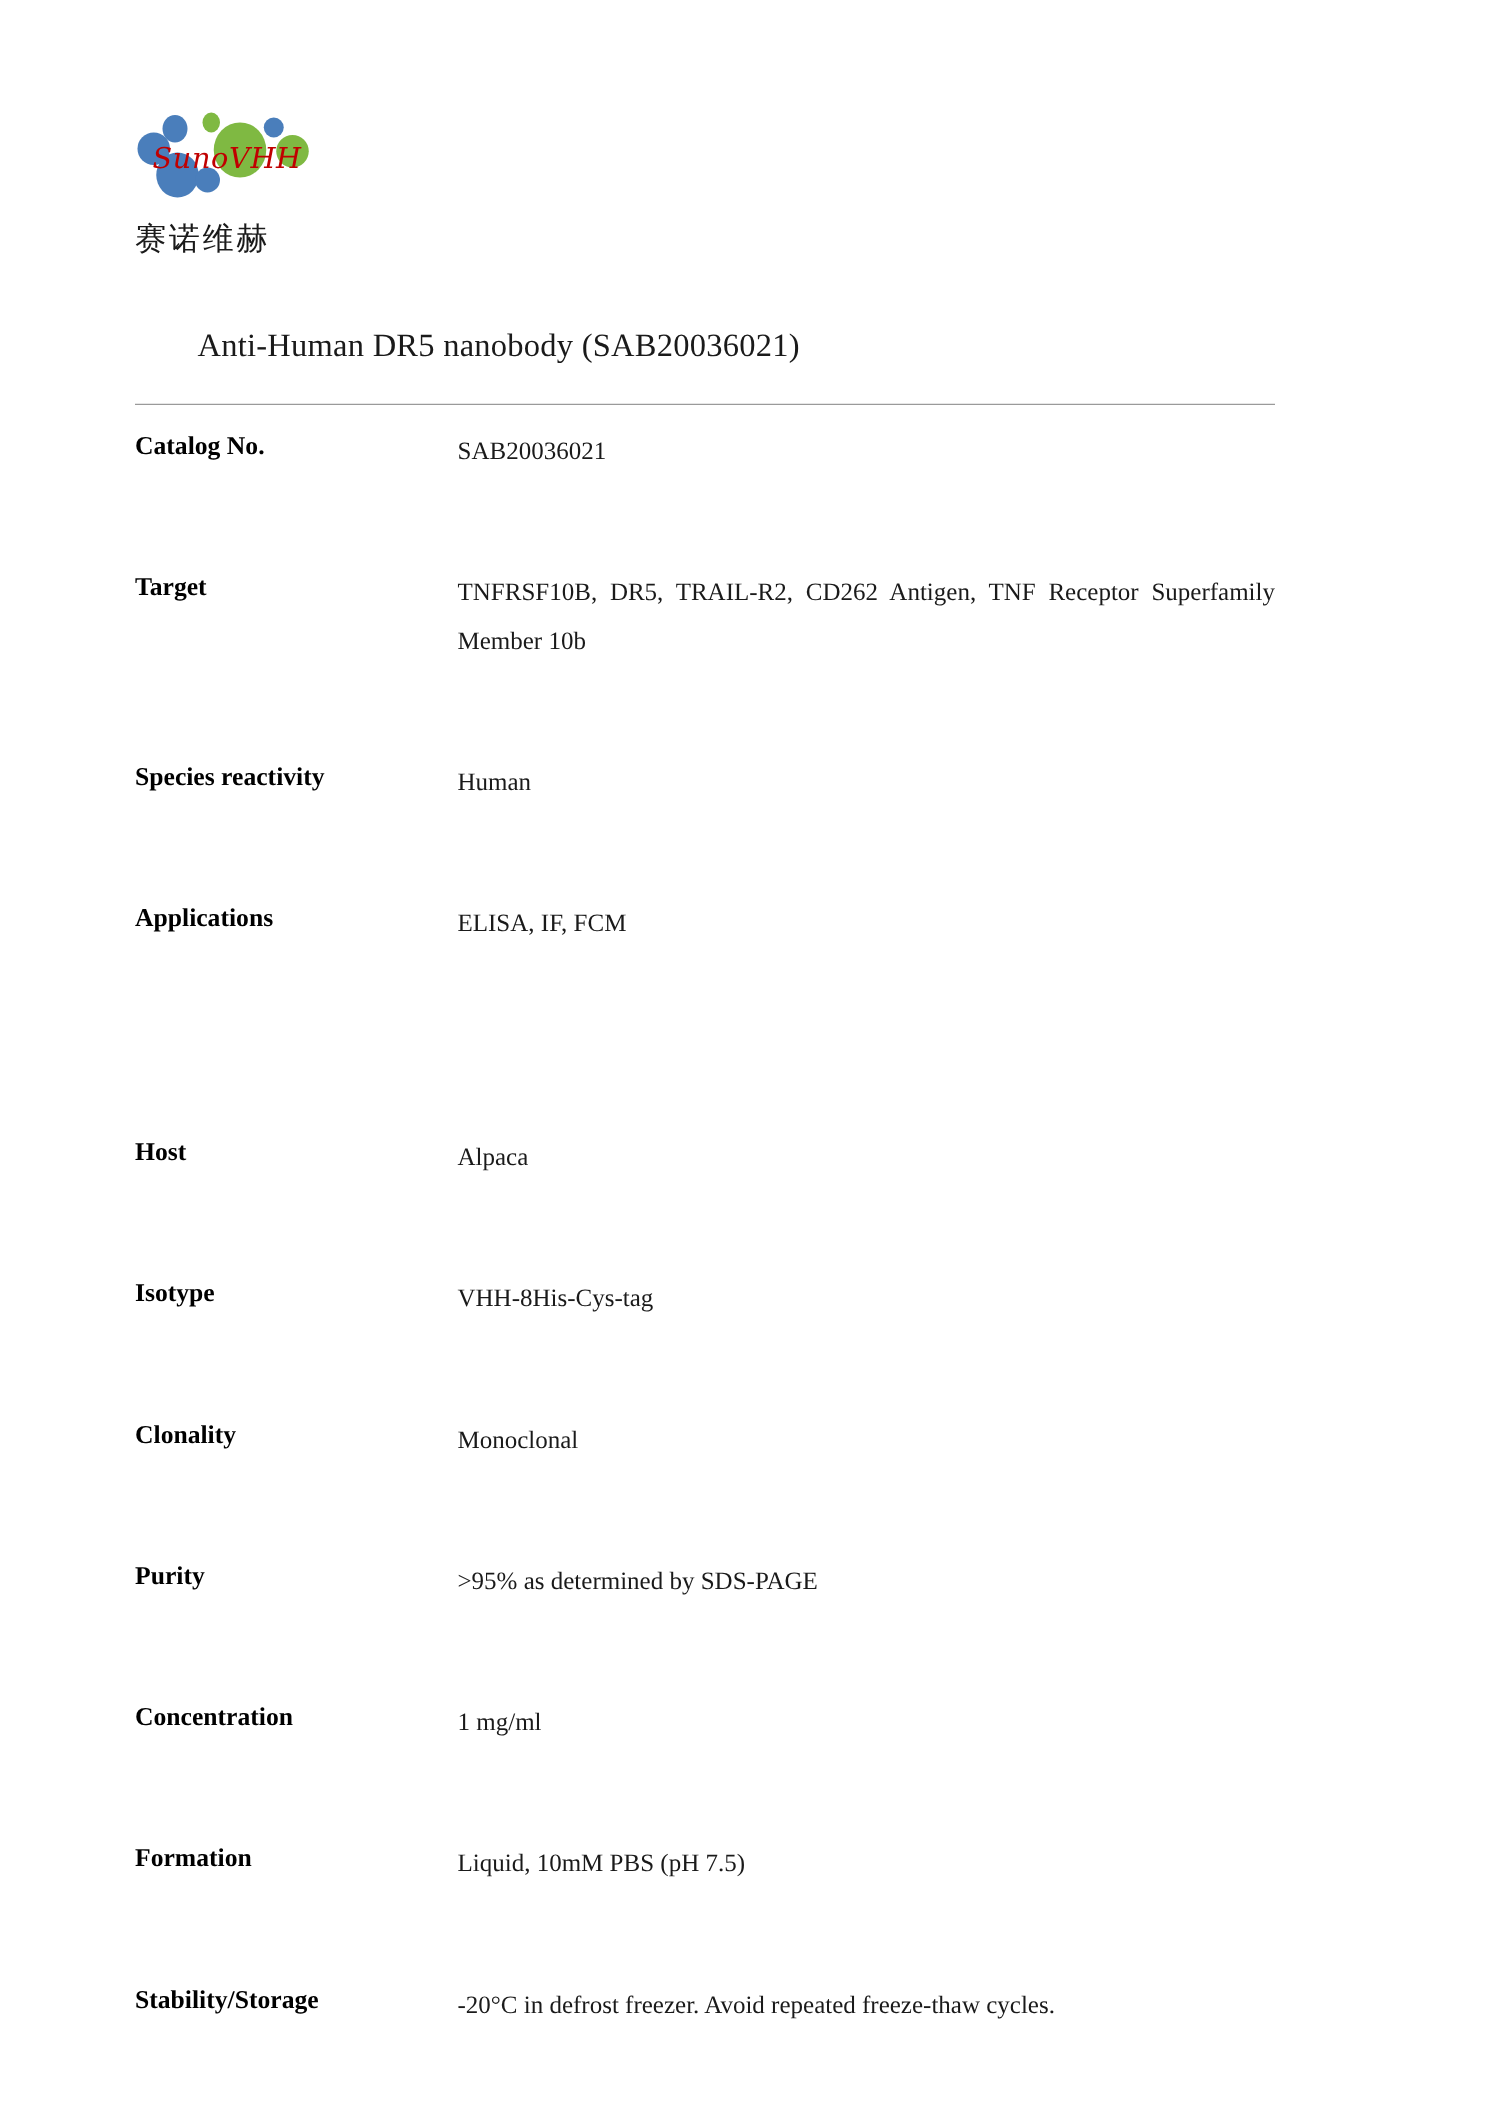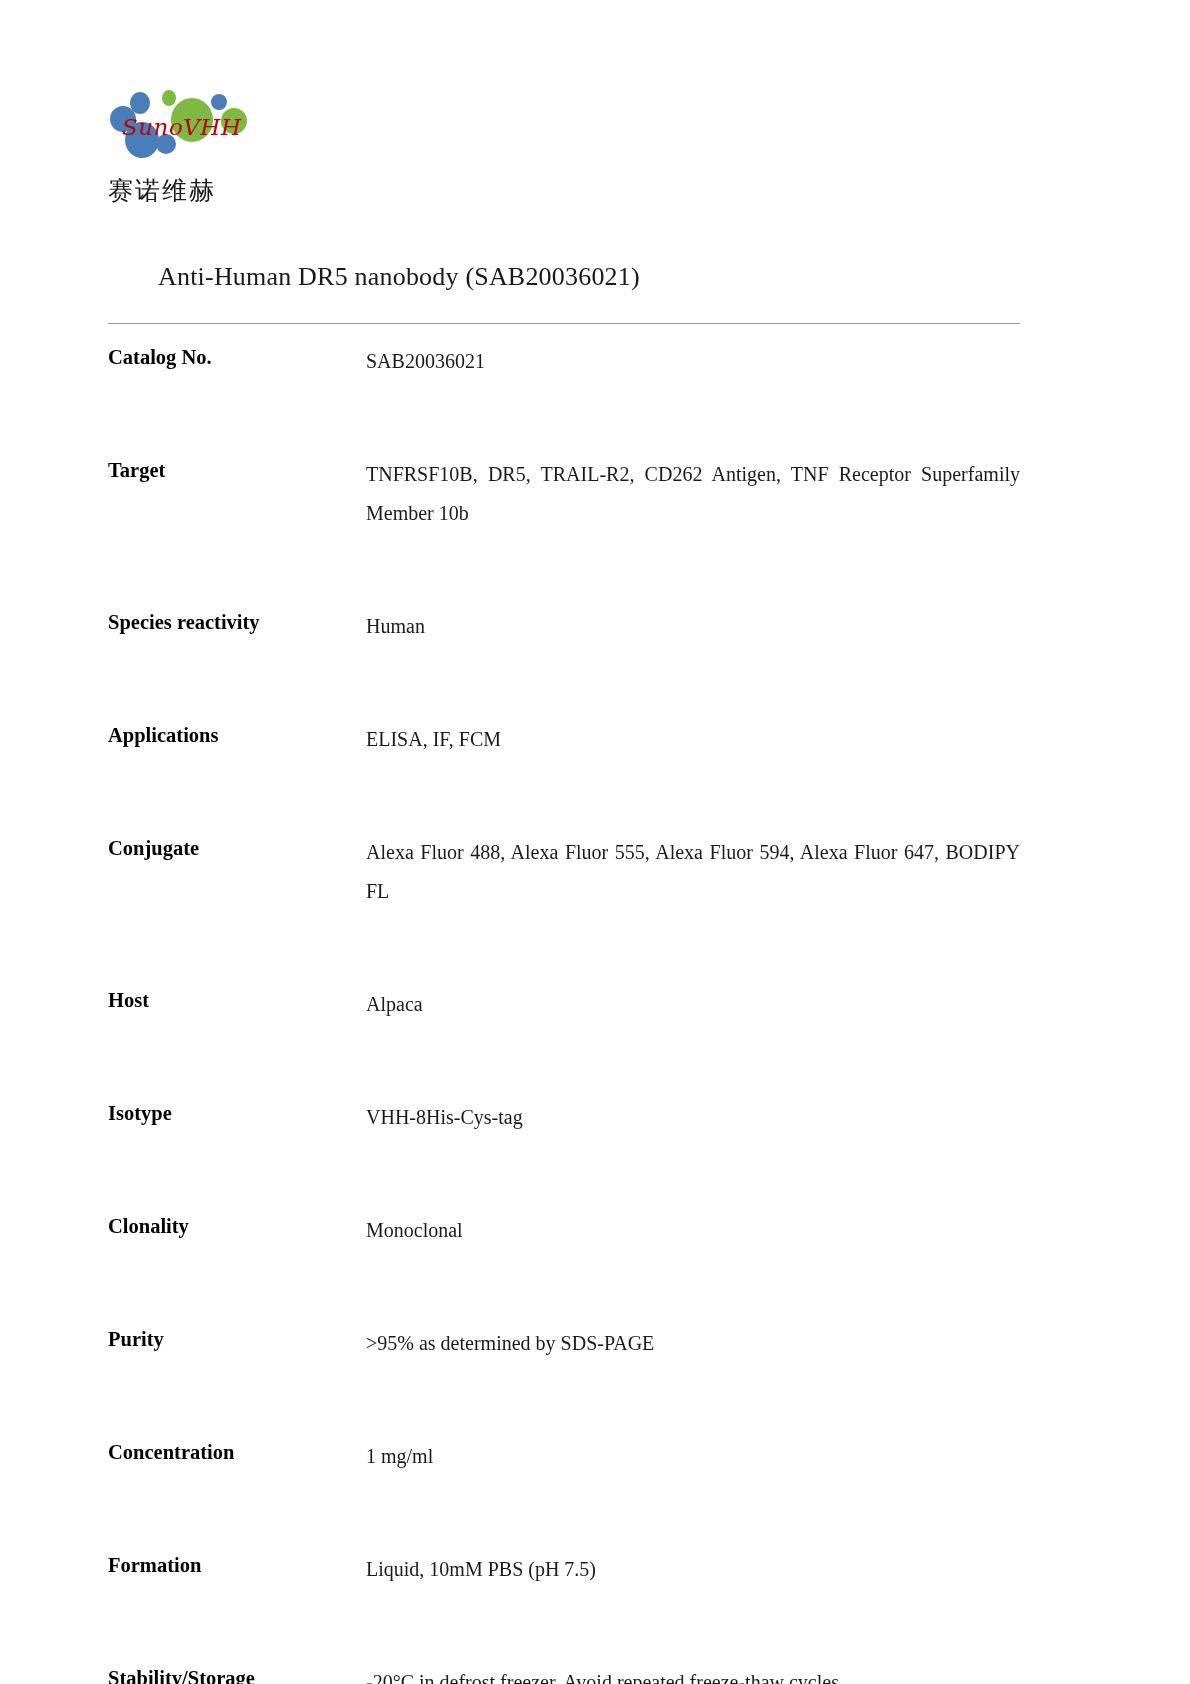--- a/index.html
+++ b/index.html
@@ -181,24 +181,20 @@
         </tr>
 
       <tr class="spec-row">
         <td class="label-cell">Applications</td>
         <td class="value-cell">ELISA, IF, FCM</td>
       </tr>
       <tr>
           <td class="row-pad-1" colspan="2"></td>
         </tr>
 
-      <tr class="spec-row">
-        <td class="label-cell lbl-mid-1">Conjugate</td>
-        <td class="value-cell justify">Alexa Fluor 488, Alexa Fluor 555, Alexa Fluor 594, Alexa Fluor 647, BODIPY FL</td>
-      </tr>
       <tr>
           <td class="row-pad-1" colspan="2"></td>
         </tr>
 
       <tr class="spec-row">
         <td class="label-cell">Host</td>
         <td class="value-cell">Alpaca</td>
       </tr>
       <tr>
           <td class="row-pad-1" colspan="2"></td>

